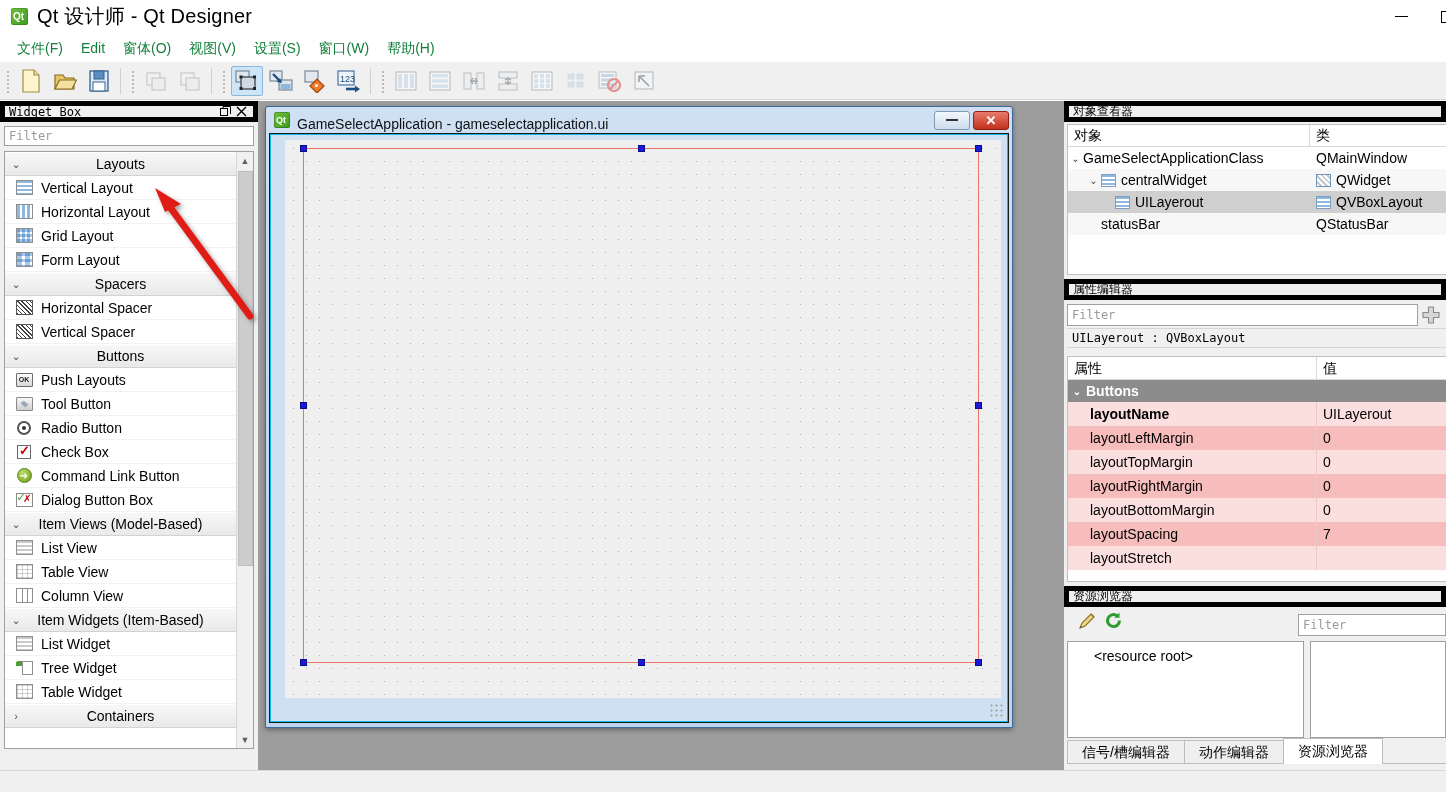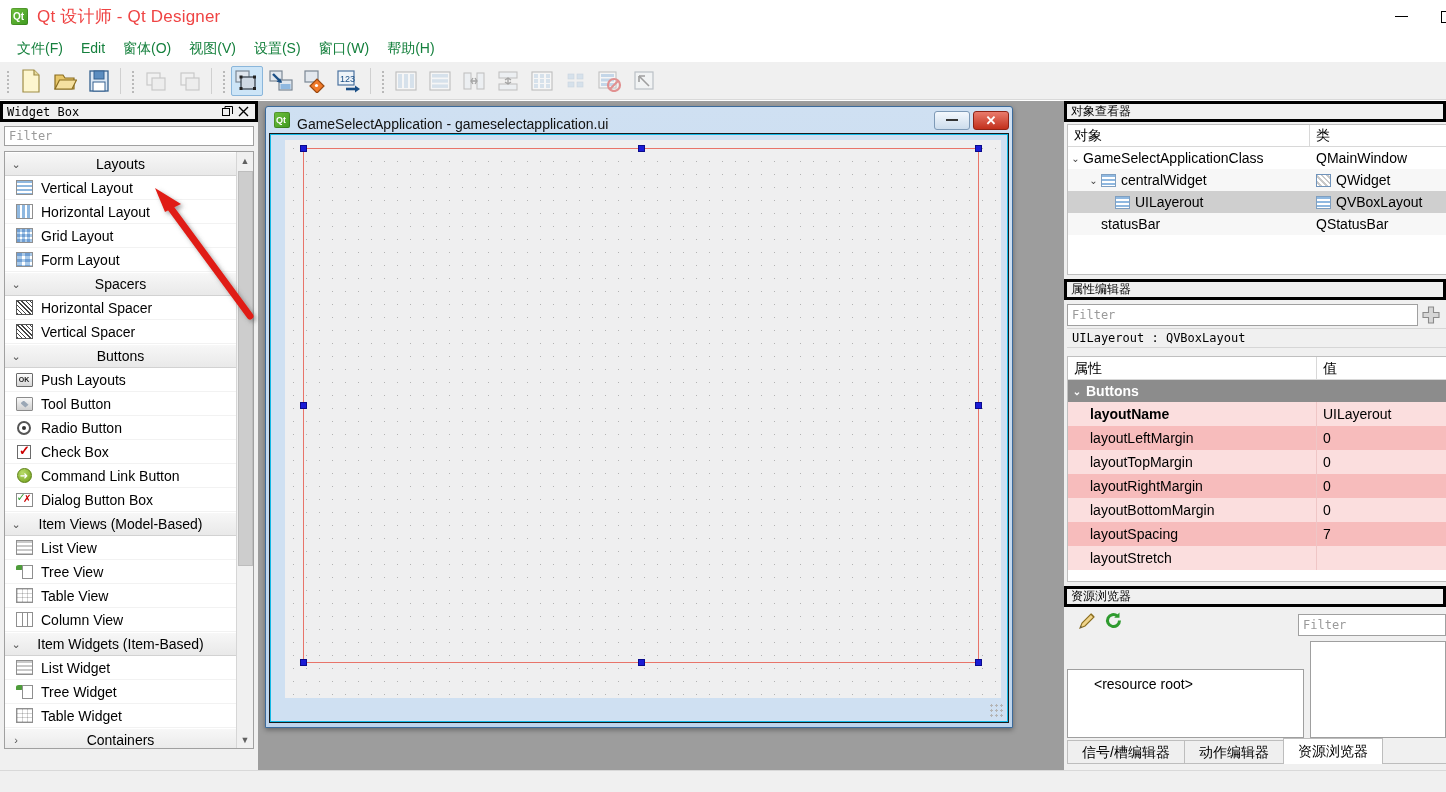--- a/index.html
+++ b/index.html
@@ -23,21 +23,21 @@
     width: 17px; height: 17px; margin-left: 11px; margin-right: 9px;
     border-radius: 2px;
     background: linear-gradient(135deg,#6fbf3e 0%,#3f9a20 100%);
     position: relative; flex: none;
     box-shadow: inset 0 0 0 1px rgba(0,0,0,.15);
   }
   .tb-icon::after {
     content: "Qt"; position: absolute; left: 2px; top: 0px;
     font-size: 10px; color: #fff; font-weight: bold; line-height: 17px;
   }
-  .tb-title { font-size: 17px; color: #ef4444; letter-spacing: .2px; }
+  .tb-title { font-size: 20px; color: #000000; letter-spacing: .2px; }
   .tb-spacer { flex: 1 1 auto; }
   .win-btn {
     width: 46px; height: 33px; display: flex; align-items: center; justify-content: center;
     font-size: 14px; color: #000; background: transparent;
   }
   .win-btn .min-g { display:block; width: 13px; height: 1.5px; background: #000; }
   .win-btn .max-g { display:block; width: 12px; height: 12px; border: 1.5px solid #000; }
 
   
   .menubar {
@@ -66,21 +66,21 @@
   .tbtn {
     width: 32px; height: 30px; margin: 0 1px; flex: none;
     display: flex; align-items: center; justify-content: center;
     border: 1px solid transparent; border-radius: 2px;
   }
   .tbtn.active { background: #cde5f7; border-color: #8ab6db; }
   .tbtn.disabled { opacity: .45; }
 
   
   .dock-title {
-    height: 21px; background: #f0f0f0; border: 3px solid #000000;
+    height: 21px; background: #f0f0f0; border: 5px solid #000000;
     display: flex; align-items: center; padding: 0 4px;
     font-family: "DejaVu Sans Mono", monospace; font-size: 12px; color: #000;
   }
   .dock-title .dt-text { flex: 1 1 auto; }
   .dock-title .dt-btn { width: 16px; height: 16px; display:flex; align-items:center; justify-content:center; }
 
   
   .widgetbox { position: absolute; left: 0; top: 101px; width: 258px; height: 669px; background: #f0f0f0; }
   .wb-filter {
     margin: 4px 4px 2px 4px; height: 20px; background: #fff; border: 1px solid #a0a0a0;
@@ -290,21 +290,21 @@
 
   .resbrowser { position: absolute; left: 0; top: 485px; width: 382px; height: 206px; }
   .rb-tools { display: flex; align-items: center; height: 26px; padding-left: 10px; }
   .rb-icon { width: 26px; height: 22px; display: flex; align-items: center; justify-content: center; }
   .rb-filter {
     position: absolute; right: 0; top: 28px; width: 148px; height: 22px; background: #fff; border: 1px solid #a0a0a0;
     display: flex; align-items: center; padding: 0 4px;
     font-family: "DejaVu Sans Mono", monospace; font-size: 12px; color: #9a9a9a;
   }
   .rb-panes { position: absolute; left: 3px; top: 55px; right: 0; height: 97px; display: flex; }
-  .rb-left { width: 237px; background: #fff; border: 1px solid #9f9f9f; padding: 6px 0 0 26px; font-size: 14px; margin-top: 28px; }
+  .rb-left { width: 237px; background: #fff; border: 1px solid #9f9f9f; padding: 6px 0 0 26px; font-size: 14px; }
   .rb-gap { width: 6px; }
   .rb-right { flex: 1 1 auto; background: #fff; border: 1px solid #9f9f9f; }
   .rb-tabs { position: absolute; left: 3px; top: 152px; right: 0; height: 26px; display: flex; align-items: flex-end; }
   .rb-tab {
     height: 24px; padding: 0 14px; display: flex; align-items: center; font-size: 14px;
     background: #efefef; border: 1px solid #bdbdbd; border-bottom: none; margin-right: -1px;
   }
   .rb-tab.active { background: #ffffff; height: 26px; position: relative; z-index: 2; }
   .rb-tabline { position: absolute; left: 3px; top: 177px; right: 0; height: 1px; background: #bdbdbd; }
   .bottombar { position: absolute; left: 0; top: 770px; width: 1446px; height: 22px; background: #f0f0f0; border-top: 1px solid #d9d9d9; }
@@ -618,26 +618,20 @@
           <span class="cat-label">Item Views (Model-Based)</span>
         </div>
         <div class="wb-row">
           <span class="ic">
               <span class="ico-listv"></span>
             </span>
           <span>List View</span>
         </div>
         <div class="wb-row">
           <span class="ic">
-              <span class="ico-tree"></span>
-            </span>
-          <span>Tree View</span>
-        </div>
-        <div class="wb-row">
-          <span class="ic">
               <span class="ico-tablev"></span>
             </span>
           <span>Table View</span>
         </div>
         <div class="wb-row">
           <span class="ic">
               <span class="ico-colv"></span>
             </span>
           <span>Column View</span>
         </div>

